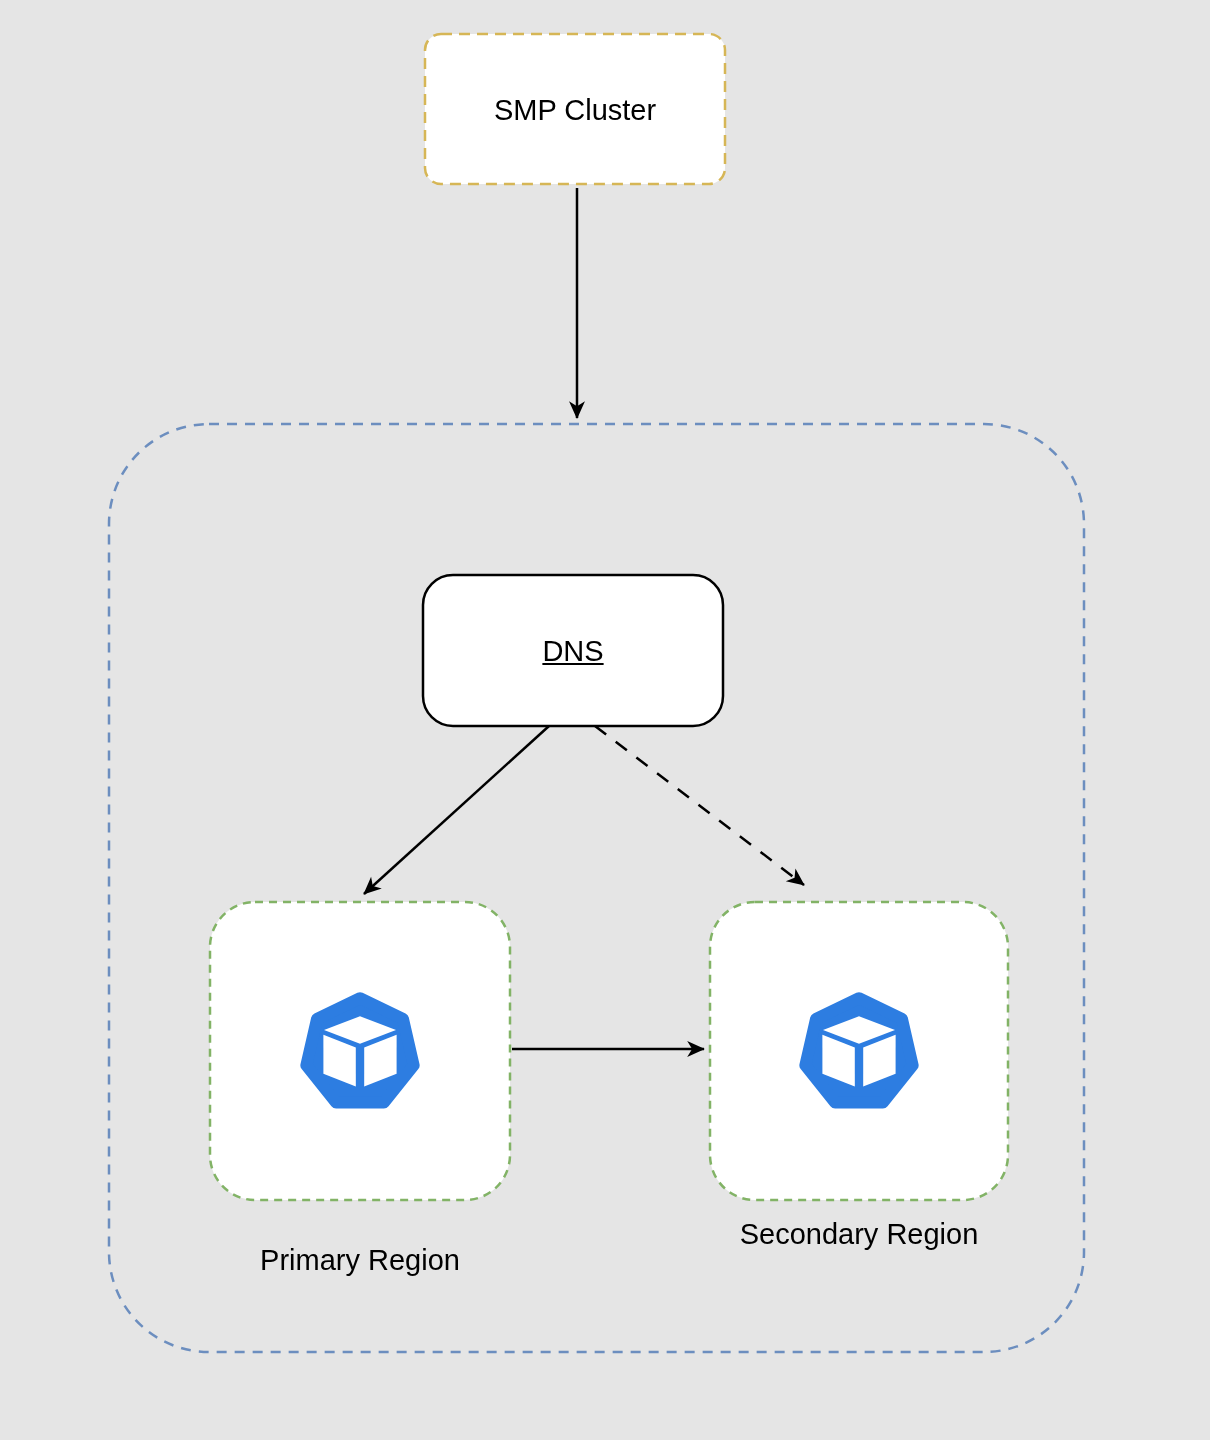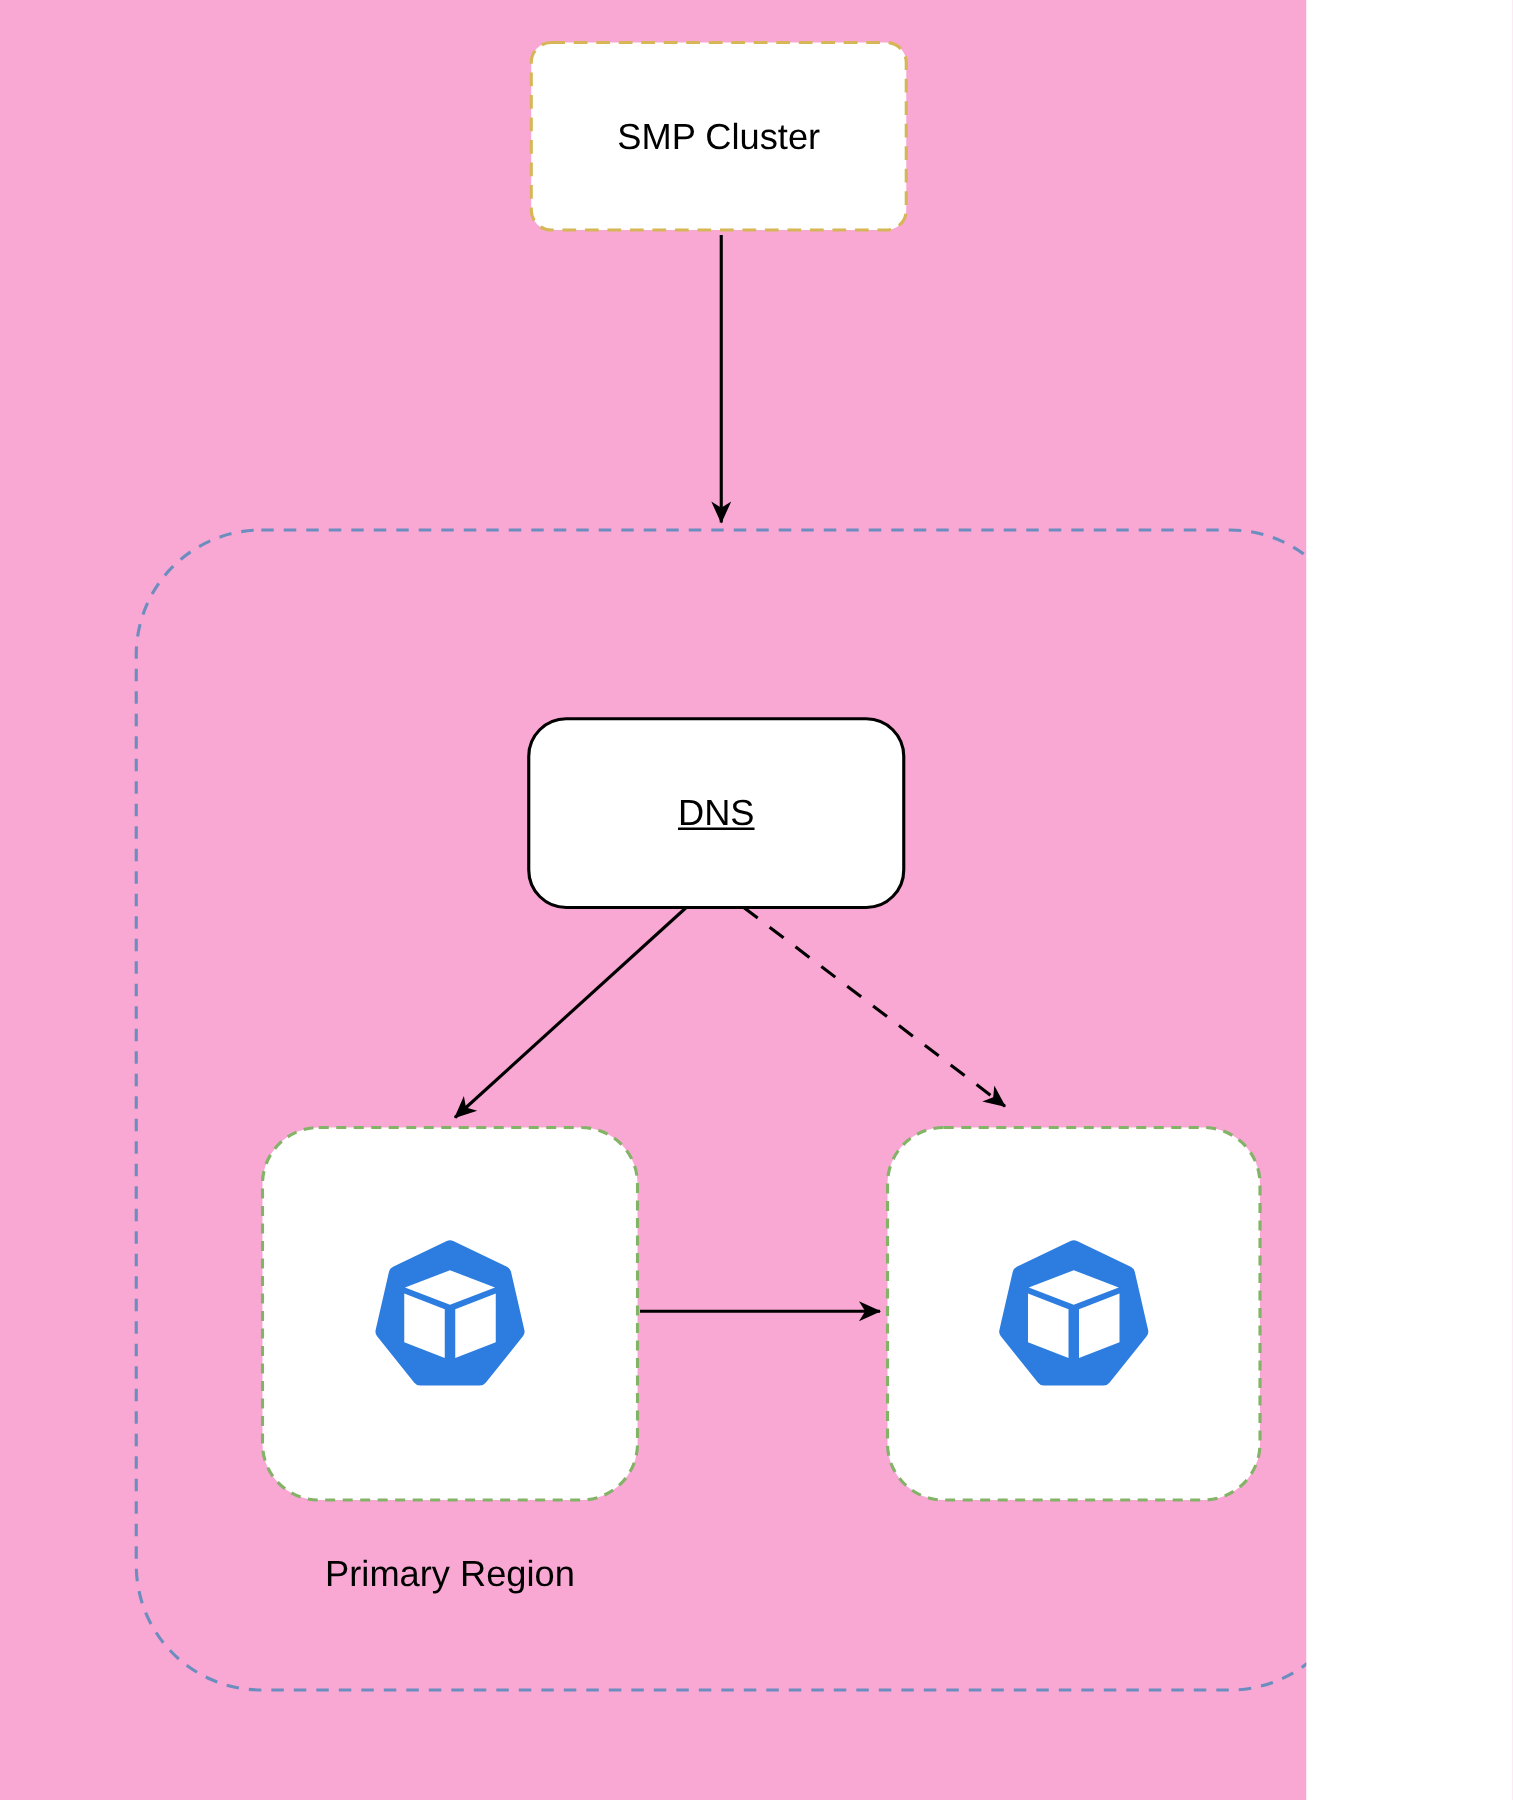--- a/index.html
+++ b/index.html
@@ -1,19 +1,19 @@
 <!DOCTYPE html>
 <html style="--smp_border: #d6b656; --outer_border: #6c8ebf; --region_border: #82b366; --node_border: #000000; --icon_blue: #2d7de1; --arrow: #000000;"><head>
 <meta charset="utf-8">
 <style>
   html,body{margin:0;padding:0;background:#ffffff;}
   .stage{
     position:relative;
-    width:1045px;height:1440px;
-    background:#f9a8d4;
+    width:1210px;height:1440px;
+    background:#e5e5e5;
     font-family:"Liberation Sans", sans-serif;
     overflow:hidden;
   }
   svg.layer{position:absolute;left:0;top:0;width:1210px;height:1440px;}
   .node-label{
     position:absolute;
     transform:translateX(-50%);
     white-space:nowrap;
     color:#000000;
     font-size:29px;
@@ -71,14 +71,15 @@
       <polygon class="cubeface" points="80.5,36.5 53.5,47 53.5,79.5 80.5,69"></polygon>
     </g>
   </svg>
 
   <div class="node-label" style="left:575px;top:95px;">SMP Cluster</div>
 
   <div class="node-label" style="left:573px;top:636px;text-decoration:underline;">DNS</div>
 
   <div class="node-label" style="left:360px;top:1245px;">Primary Region</div>
 
+  <div class="node-label" style="left:859px;top:1219px;">Secondary Region</div>
 
 </div>
 
 </body></html>

